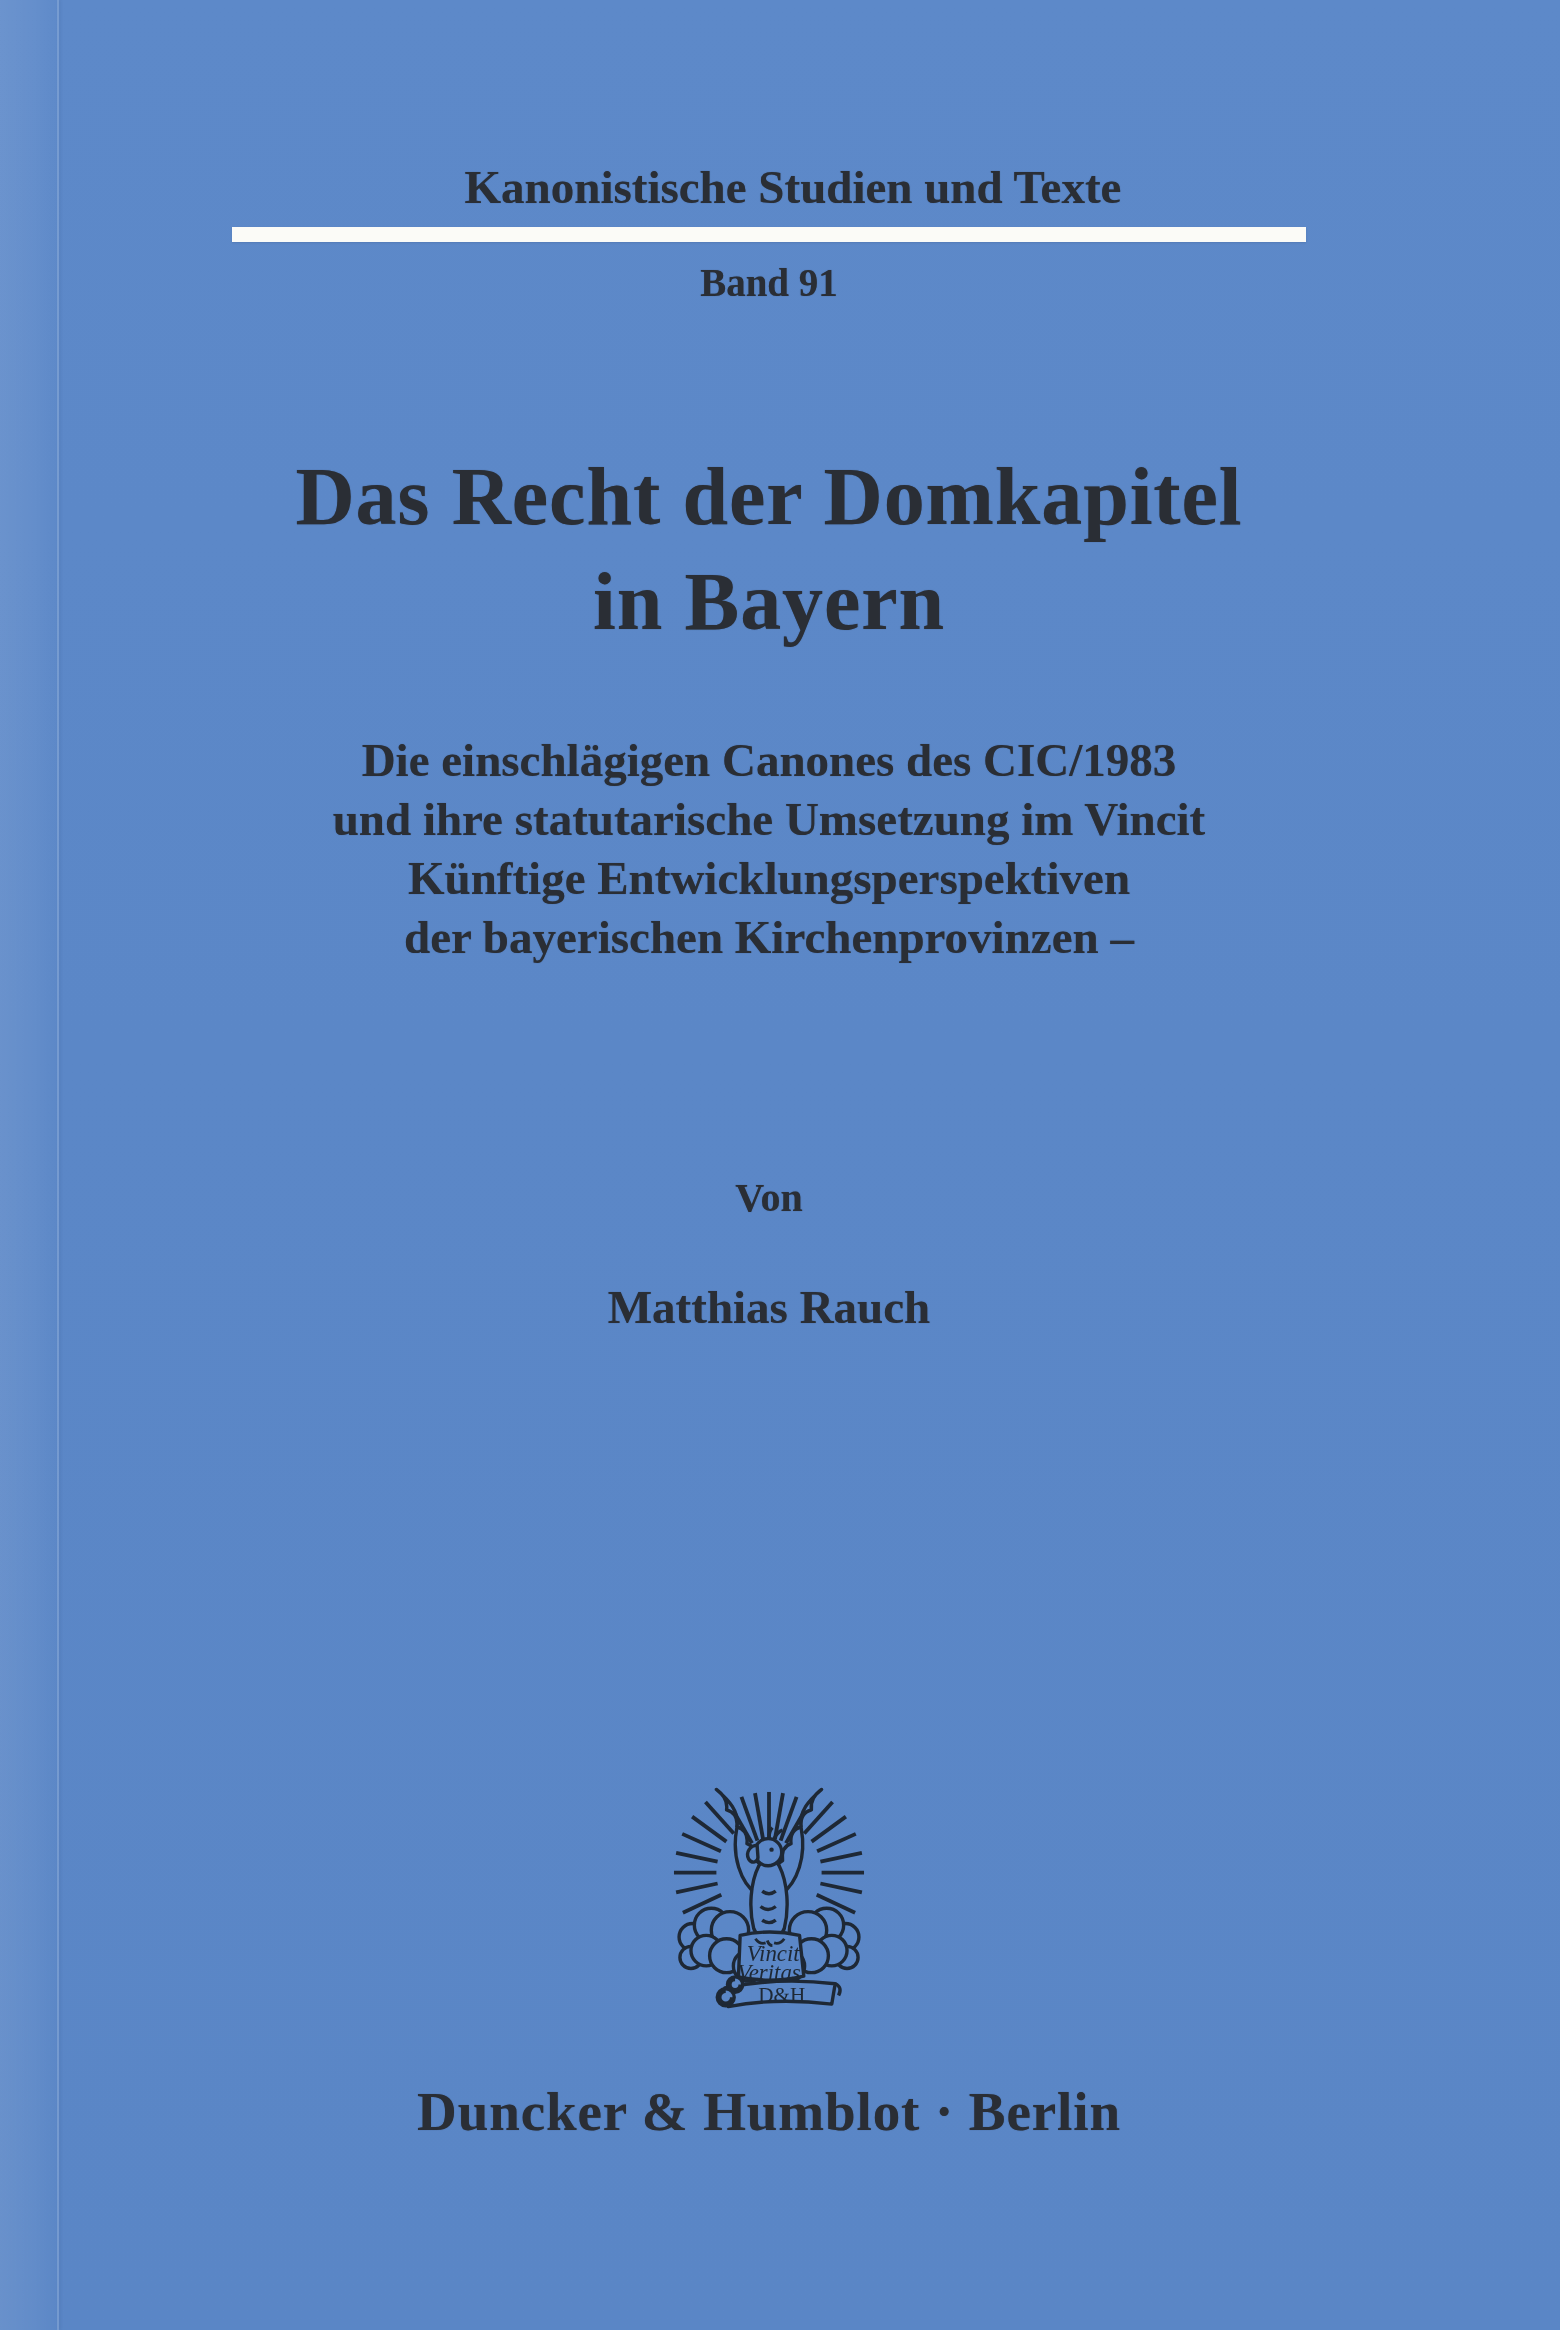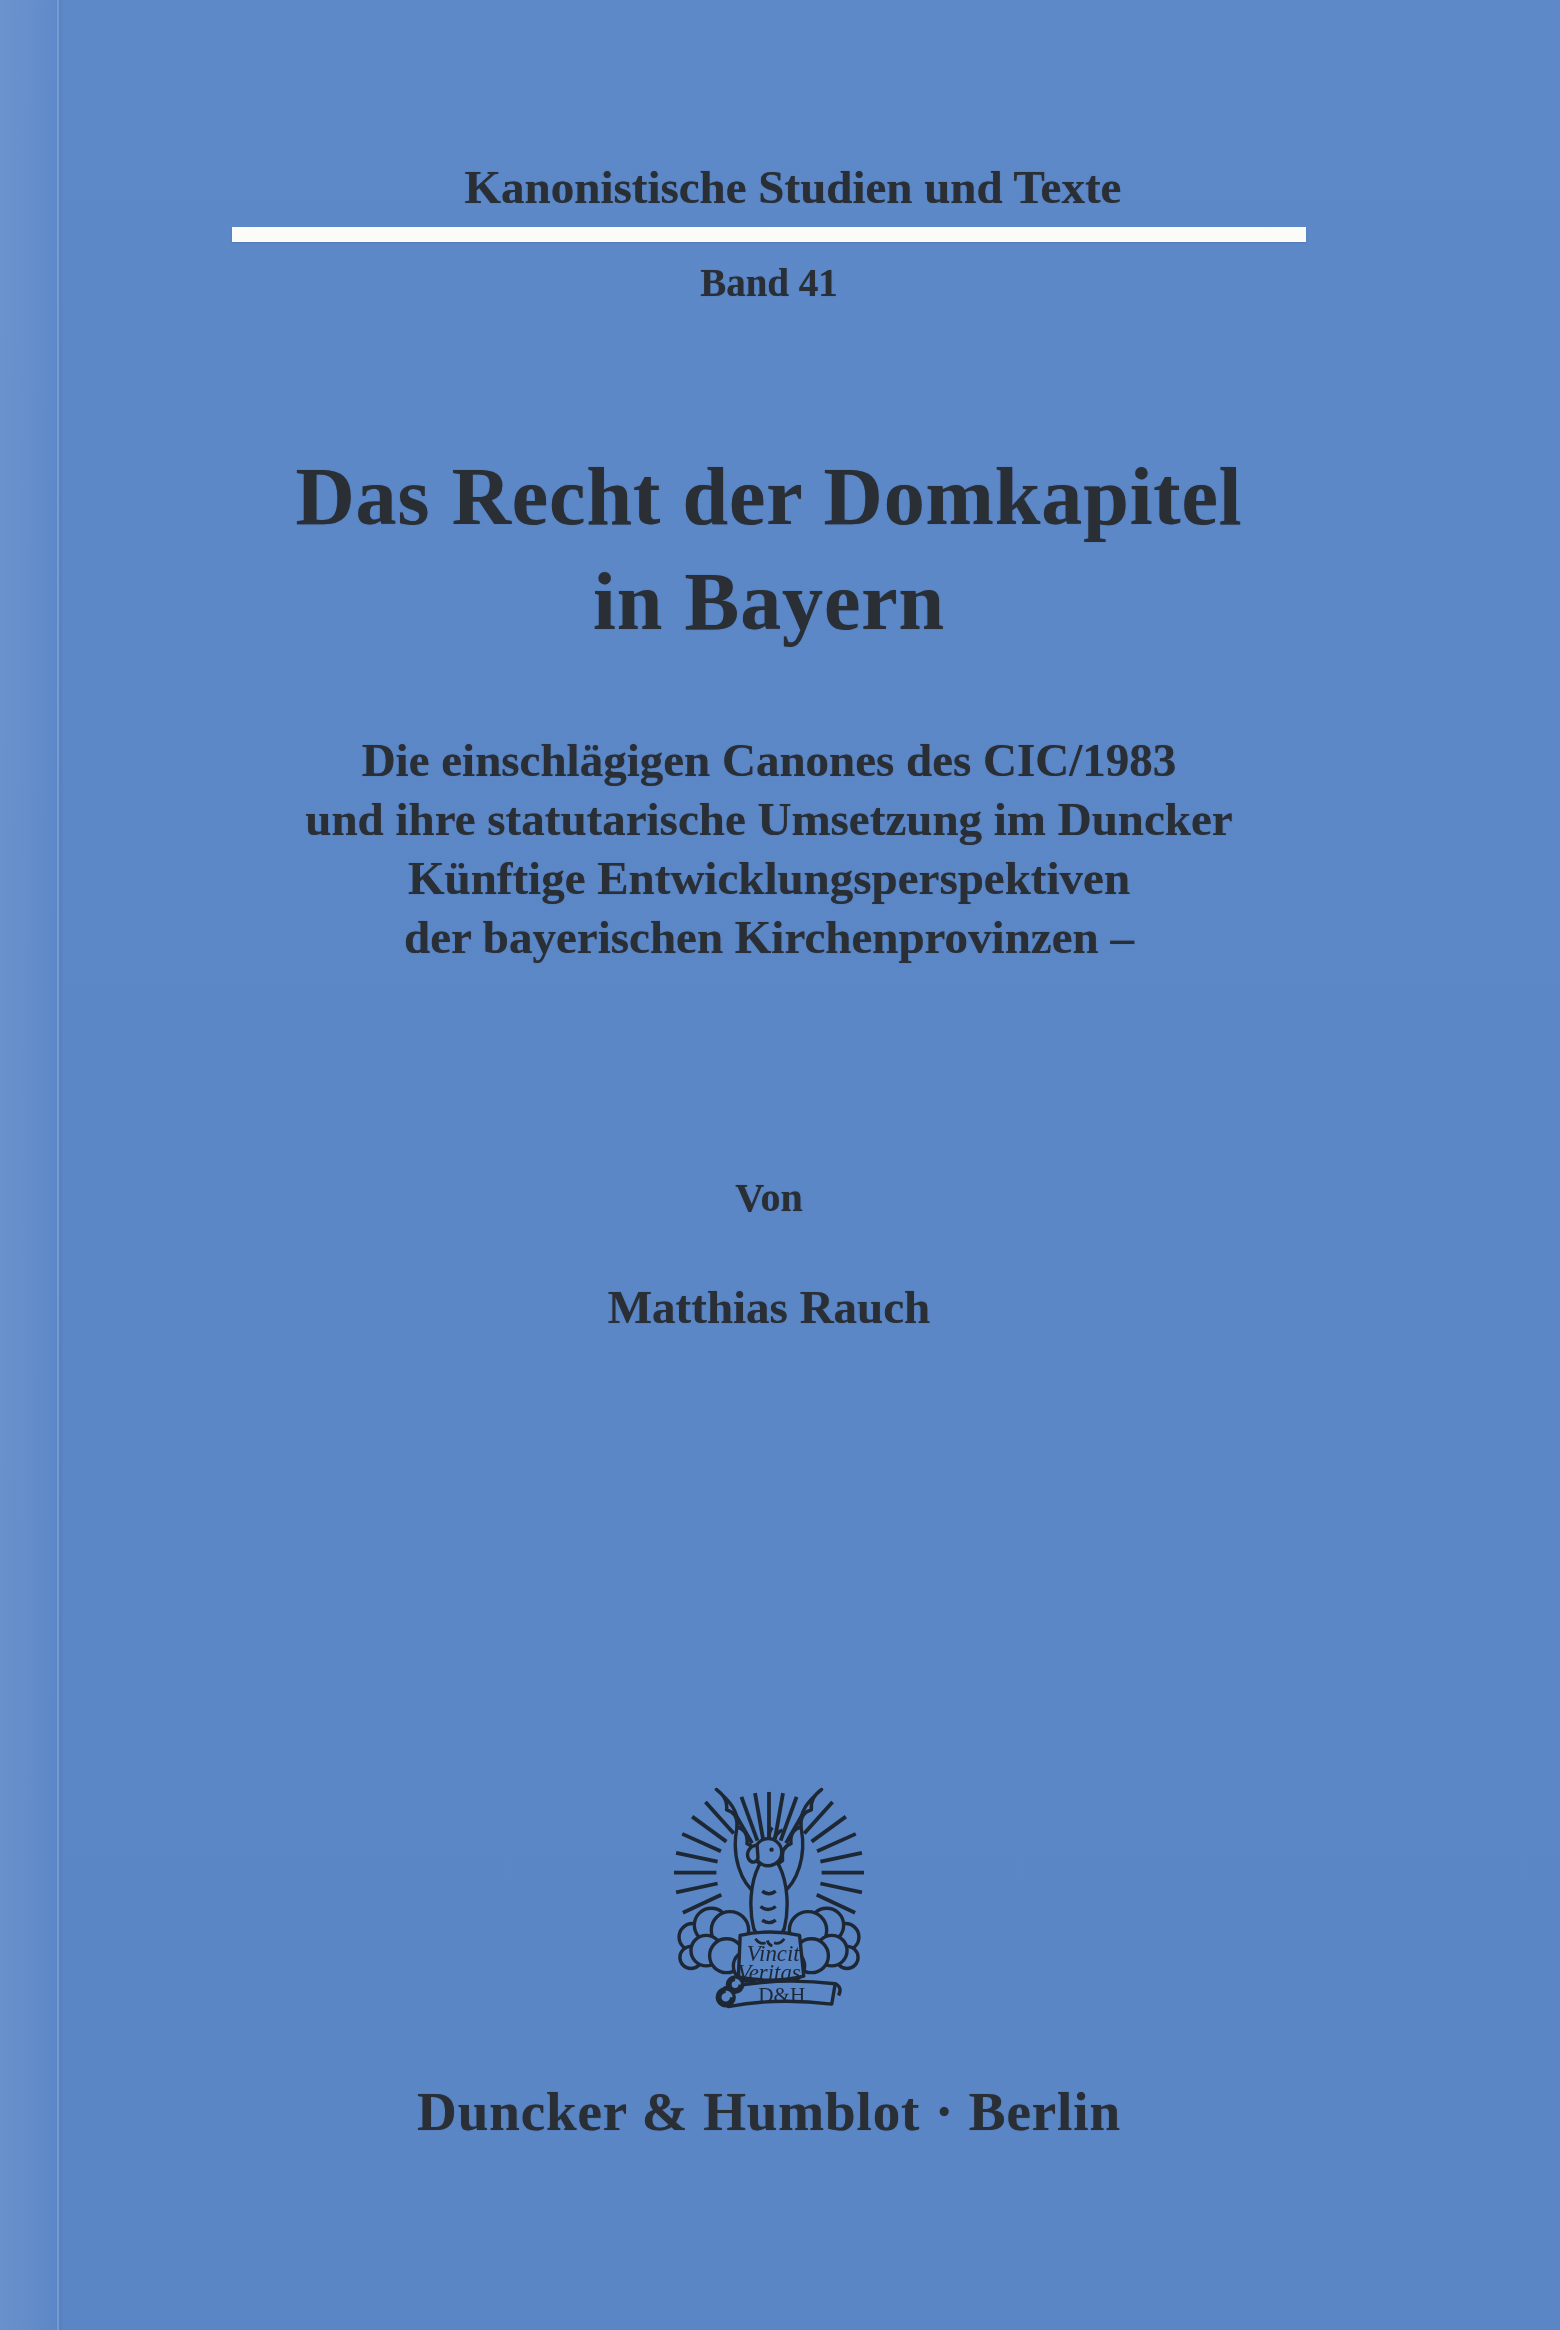--- a/index.html
+++ b/index.html
@@ -56,30 +56,30 @@
 
 <div class="cover">
   <div class="spine-crease"></div>
 
   <div class="content">
 
     <div class="txt series-title">Kanonistische Studien und Texte</div>
 
     <div class="rule"></div>
 
-    <div class="txt volume-label">Band 41</div>
+    <div class="txt volume-label">Band 91</div>
 
     <div class="txt main-title">
       <div>Das Recht der Domkapitel</div>
       <div>in Bayern</div>
     </div>
 
     <div class="txt subtitle">
       <div>Die einschlägigen Canones des CIC/1983</div>
-      <div>und ihre statutarische Umsetzung im Duncker</div>
+      <div>und ihre statutarische Umsetzung im Vincit</div>
       <div>Künftige Entwicklungsperspektiven</div>
       <div>der bayerischen Kirchenprovinzen –</div>
     </div>
 
     <div class="txt byline-von">Von</div>
 
     <div class="txt byline-author">Matthias Rauch</div>
 
     <div class="emblem-box">
       <svg viewBox="0 0 240 310" xmlns="http://www.w3.org/2000/svg">

